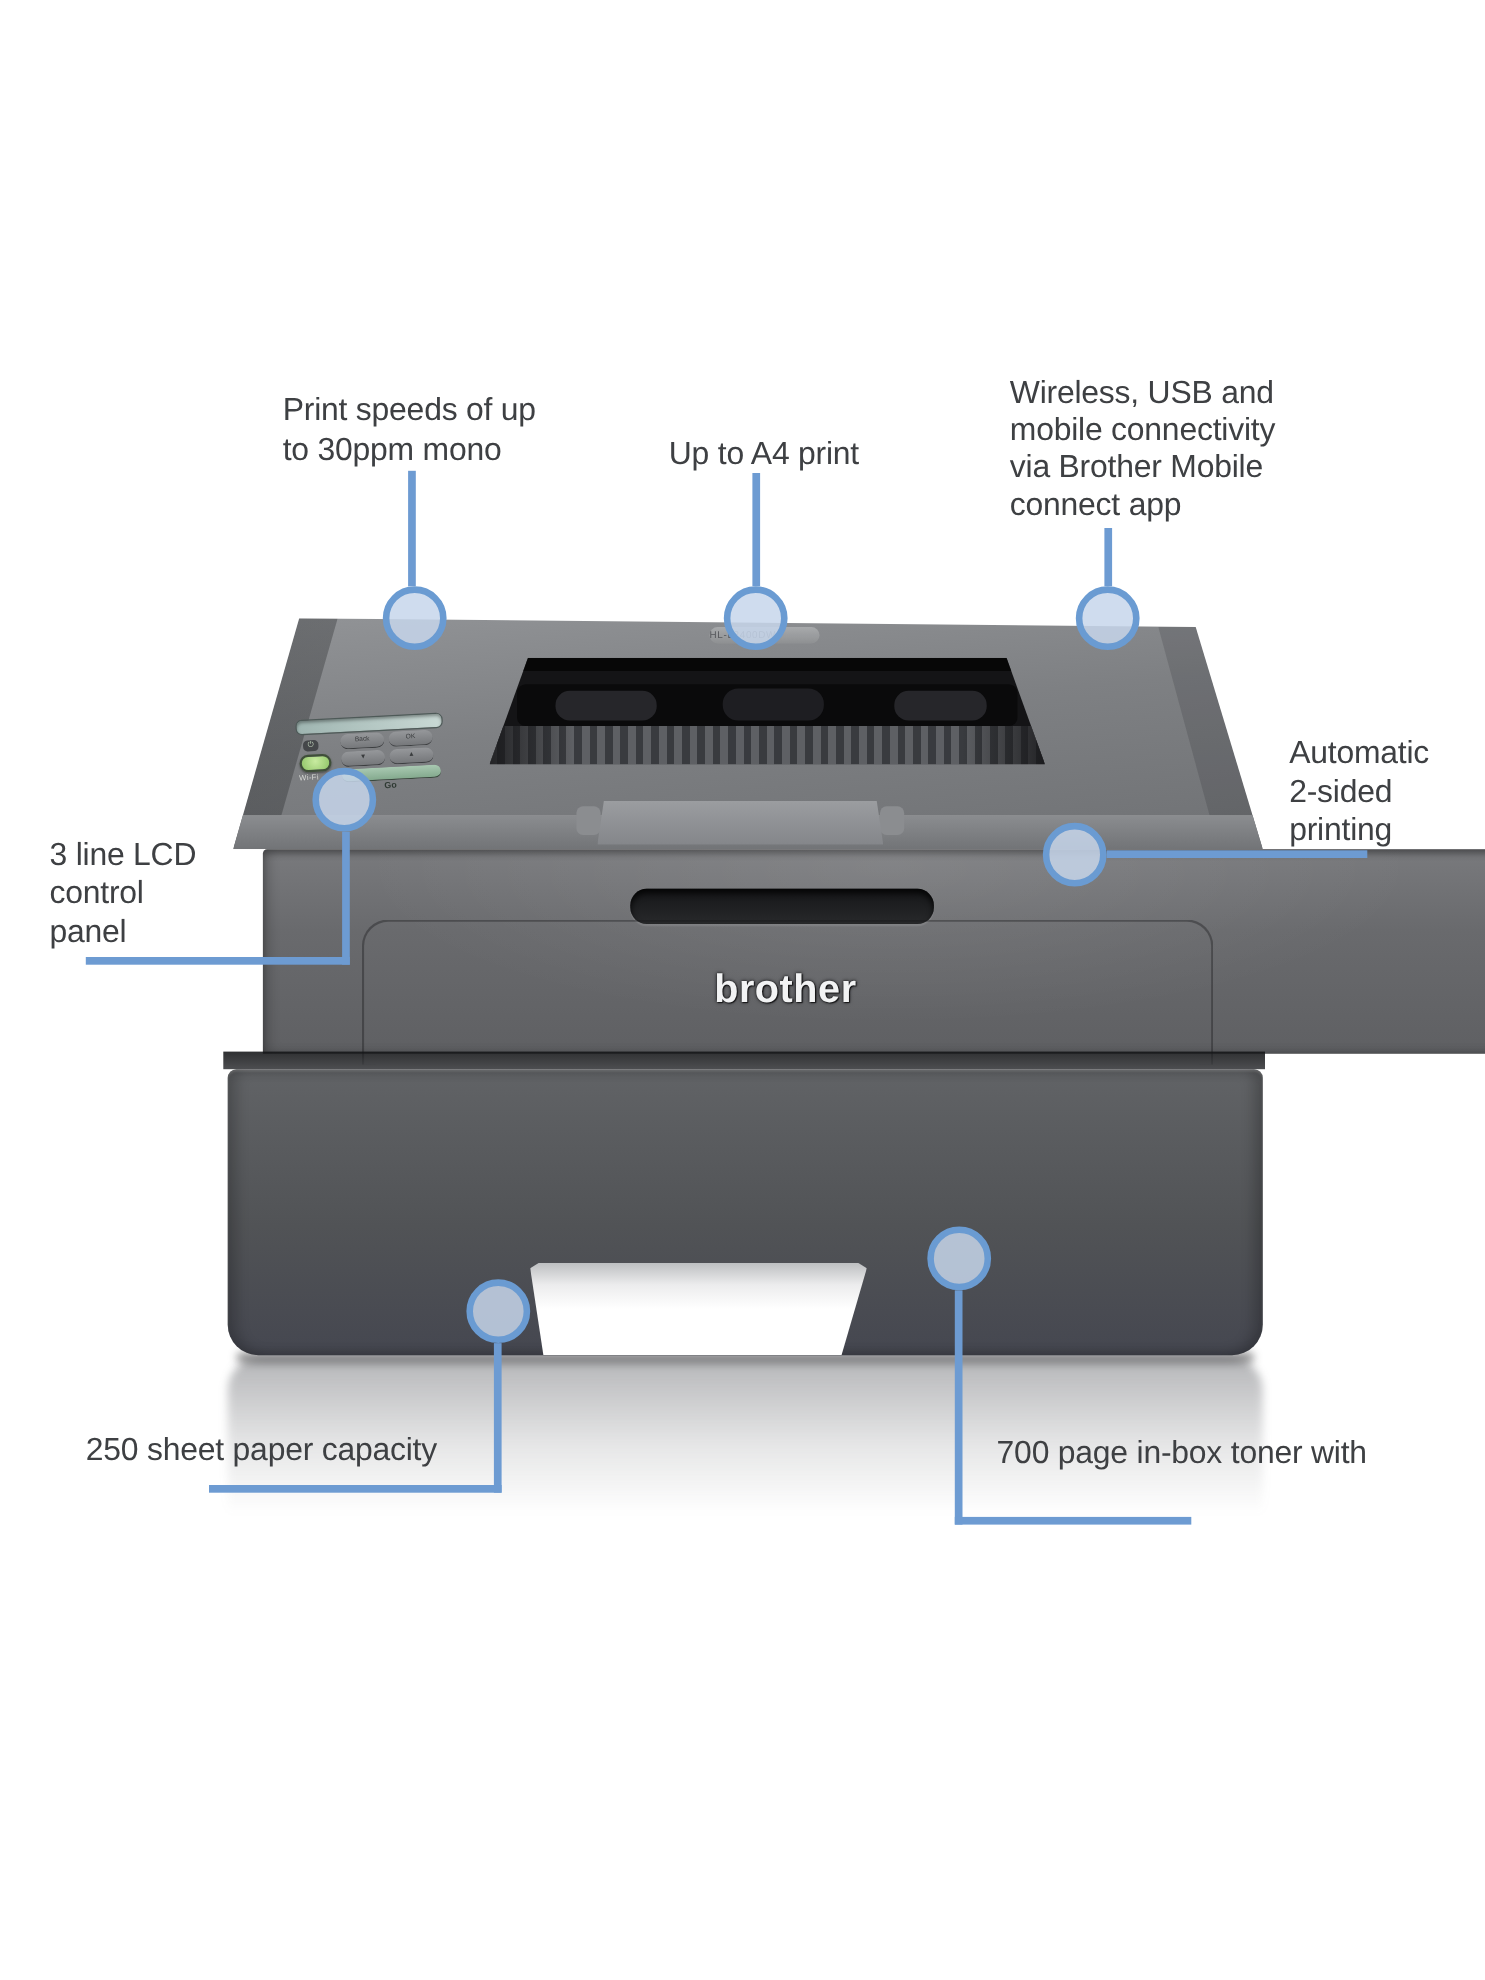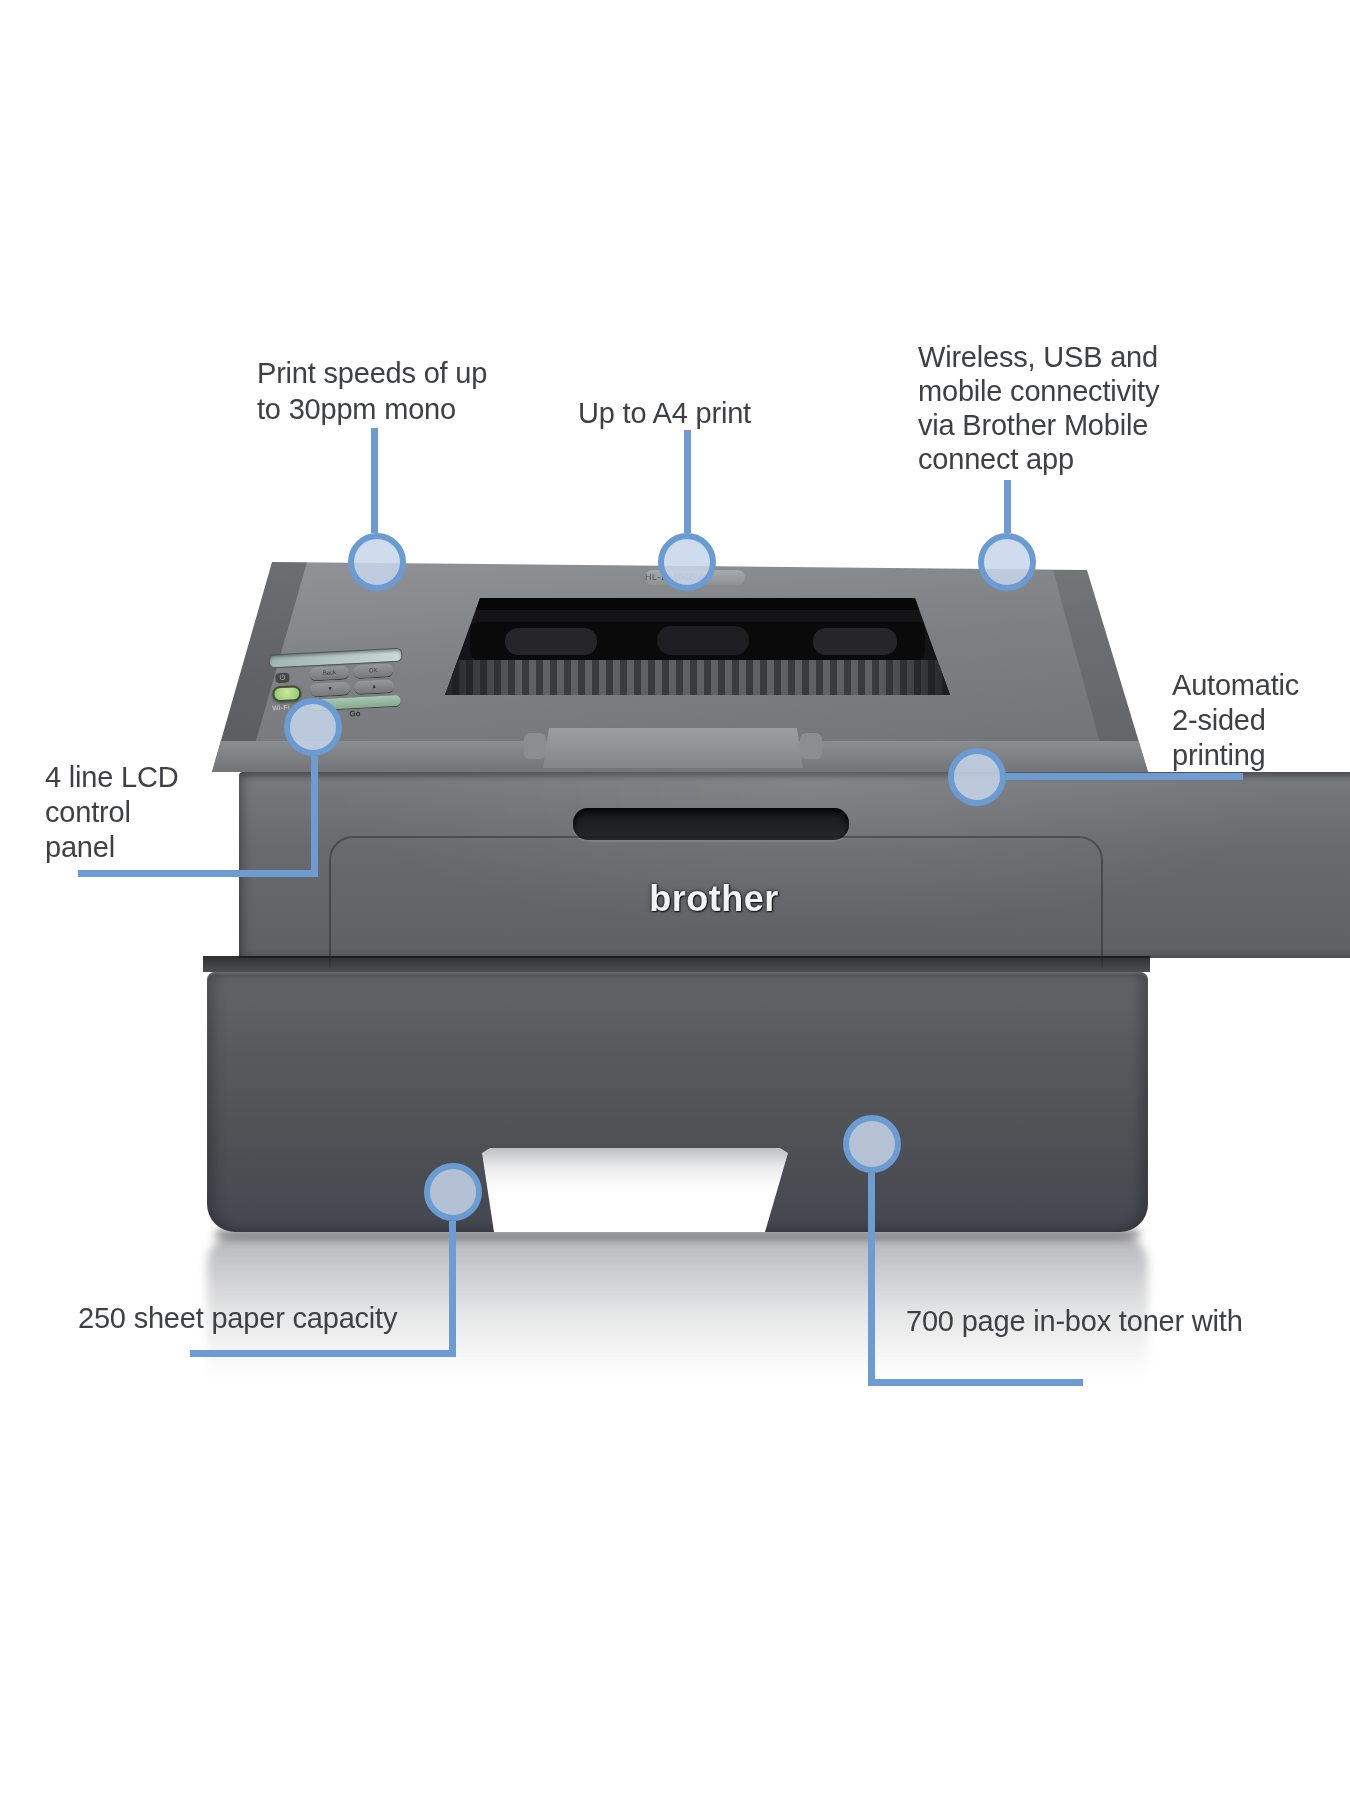--- a/index.html
+++ b/index.html
@@ -203,39 +203,39 @@
   <div class="co-circle" style="left:948px;top:748px;"></div>
   <div class="co-circle" style="left:284px;top:698px;"></div>
   <div class="co-circle" style="left:424px;top:1163px;"></div>
   <div class="co-circle" style="left:843px;top:1115px;"></div>
 
   <div class="co-text" style="left:257px;top:355px;line-height:36px;">
     <div>Print speeds of up</div>
     <div>to 30ppm mono</div>
   </div>
 
-  <div class="co-text" style="left:578px;top:398px;line-height:30px;">
+  <div class="co-text" style="left:608px;top:398px;line-height:30px;">
     <div>Up to A4 print</div>
   </div>
 
   <div class="co-text" style="left:918px;top:340px;line-height:34px;">
     <div>Wireless, USB and</div>
     <div>mobile connectivity</div>
     <div>via Brother Mobile</div>
     <div>connect app</div>
   </div>
 
   <div class="co-text" style="left:1172px;top:668px;line-height:35px;">
     <div>Automatic</div>
     <div>2-sided</div>
     <div>printing</div>
   </div>
 
   <div class="co-text" style="left:45px;top:760px;line-height:35px;">
-    <div>4 line LCD</div>
+    <div>3 line LCD</div>
     <div>control</div>
     <div>panel</div>
   </div>
 
   <div class="co-text" style="left:78px;top:1303px;line-height:31px;">
     <div>250 sheet paper capacity</div>
   </div>
 
   <div class="co-text" style="left:906px;top:1305px;line-height:32px;text-align:center;">
     <div>700 page in-box toner with</div>

